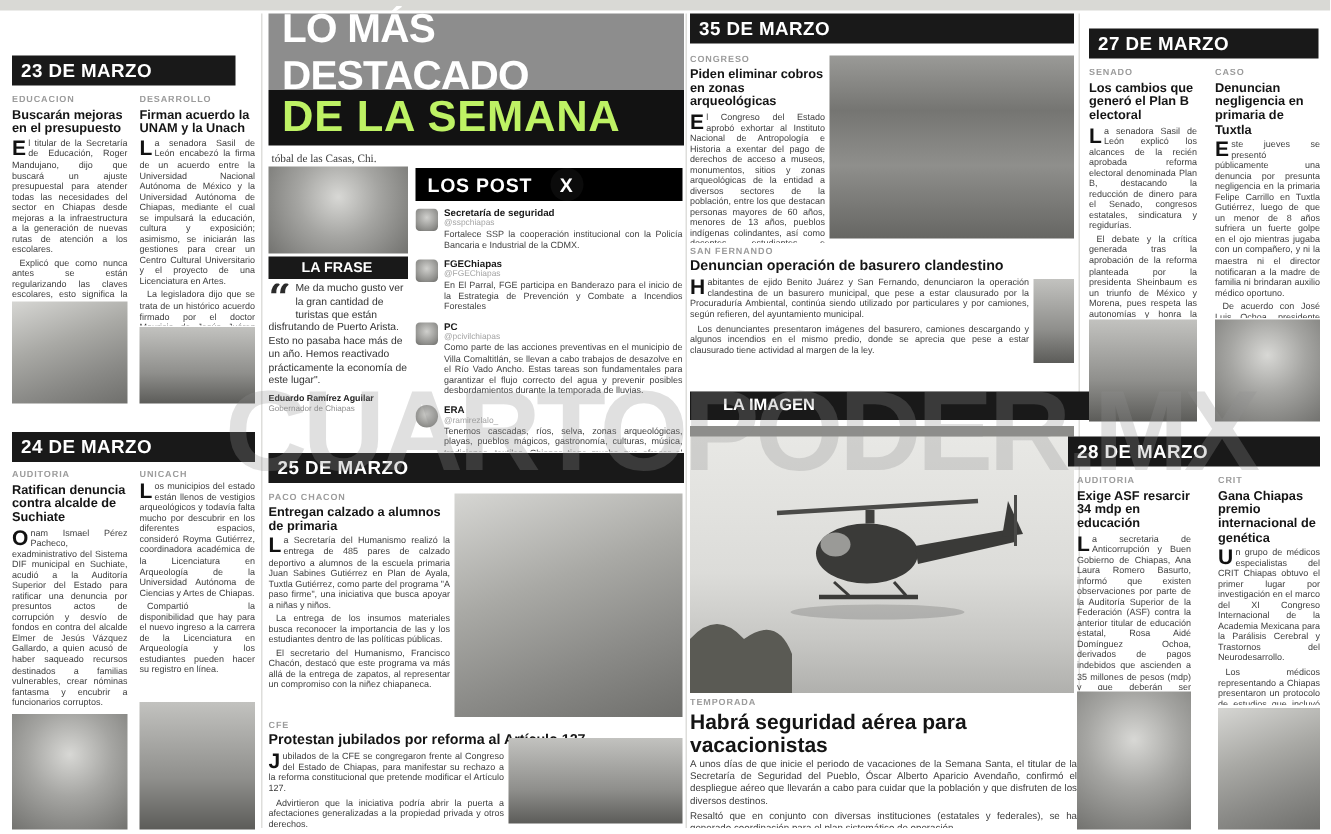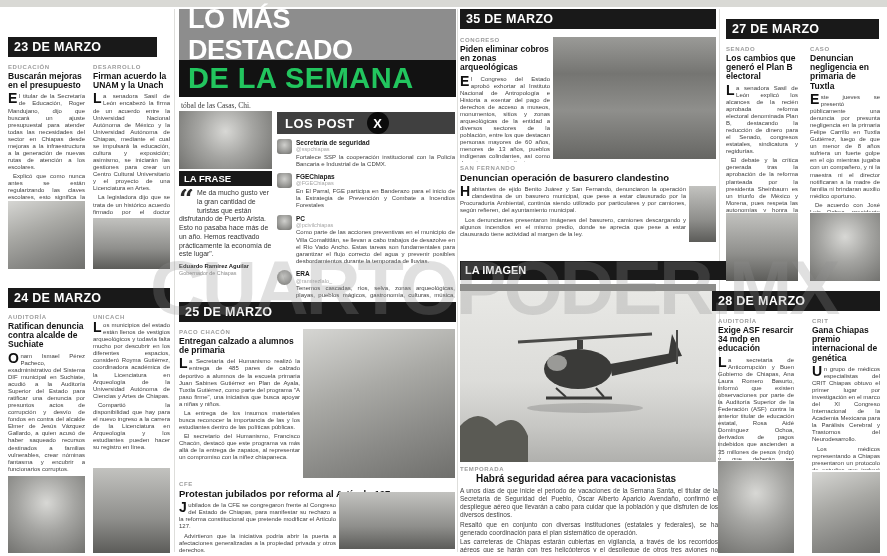--- a/index.html
+++ b/index.html
@@ -3,41 +3,41 @@
 <meta charset="utf-8">
 <style>
   html,body{margin:0;padding:0;background:#fff;}
   .page{position:relative;width:887px;height:556px;background:#fff;overflow:hidden;
         font-family:"Liberation Sans",sans-serif;color:#333;}
   .topstrip{position:absolute;left:0;top:0;width:887px;height:7px;background:#d9d9d5;}
   .vrule{position:absolute;top:9px;bottom:4px;width:1px;background:#dededb;}
   .dateband{position:absolute;height:20px;background:#191919;color:#fff;font-weight:bold;
             font-size:12.5px;line-height:20px;padding-left:6px;box-sizing:border-box;letter-spacing:.3px;}
   .secband{position:absolute;height:15px;background:#191919;color:#fff;font-weight:bold;
-           font-size:9.5px;line-height:15px;padding-left:5px;box-sizing:border-box;}
+           font-size:9.5px;line-height:15px;padding-left:22px;box-sizing:border-box;}
   .mh1{position:absolute;background:#8d8d8d;color:#fff;font-weight:bold;font-size:27px;
        letter-spacing:-.5px;display:flex;align-items:center;padding-left:9px;box-sizing:border-box;}
-  .mh2{position:absolute;background:#121212;color:#22c55e;font-weight:bold;font-size:29px;
+  .mh2{position:absolute;background:#121212;color:#bef264;font-weight:bold;font-size:29px;
        letter-spacing:.5px;display:flex;align-items:center;padding-left:9px;box-sizing:border-box;}
   .article{position:absolute;overflow:hidden;}
   .kicker{font-size:6px;font-weight:bold;color:#9c9c9c;letter-spacing:.6px;margin:0 0 2px;}
   .hl{font-size:8.5px;line-height:1.08;font-weight:bold;color:#141414;margin:0 0 3px;}
   .hl.big{font-size:9.5px;}
-  .hl.huge{font-size:10px;margin:0 16px 2px;}
+  .hl.huge{font-size:14px;margin:0 0 2px;}
   .bp{font-size:6px;line-height:1.18;color:#3e3e3e;text-align:justify;margin:0 0 2px;}
   .bp.ind{text-indent:5px;}
   .dc::first-letter{float:left;font-size:14px;line-height:11px;font-weight:bold;color:#111;padding-right:1.5px;}
   .photo{position:absolute;}
   .ph-a{background:linear-gradient(160deg,#d6d6d3 0%,#a9a9a5 40%,#8b8b88 70%,#6f6f6c 100%);}
   .ph-b{background:linear-gradient(180deg,#c2c2bf,#8f8f8c 60%,#5c5c59);}
   .ph-c{background:radial-gradient(circle at 50% 35%,#d8d8d5 0%,#a5a5a2 45%,#72726f 100%);}
   .ph-e{background:linear-gradient(180deg,#9a9a97,#757572 30%,#8f8f8c 60%,#666663 100%);}
   .ph-h{background:linear-gradient(180deg,#e9e9e6 0%,#dcdcd9 55%,#c7c7c4 80%,#b0b0ad 100%);}
   .caption{position:absolute;font-family:"Liberation Serif",serif;font-size:7.5px;color:#3a3a3a;}
-  .postsband{position:absolute;background:#404040;color:#fff;display:flex;align-items:center;
+  .postsband{position:absolute;background:#000000;color:#fff;display:flex;align-items:center;
              padding-left:8px;box-sizing:border-box;font-weight:bold;font-size:13px;letter-spacing:.5px;}
   .xlogo{width:22px;height:22px;border-radius:50%;background:#0b0b0b;color:#fff;display:flex;
          align-items:center;justify-content:center;font-weight:bold;font-size:13px;margin-left:12px;flex:none;}
   .tweets{position:absolute;overflow:hidden;}
   .tweet{display:flex;gap:4px;margin-bottom:5px;}
   .avatar{width:15px;height:15px;border-radius:3px;flex:none;
           background:radial-gradient(circle at 50% 40%,#d0d0cd,#8e8e8b 70%,#6a6a67);}
   .avatar.round{border-radius:50%;}
   .tname{font-size:6.5px;font-weight:bold;color:#1a1a1a;line-height:1.1;}
   .thandle{font-size:5.6px;color:#a5a5a5;line-height:1.2;margin-bottom:1px;}

